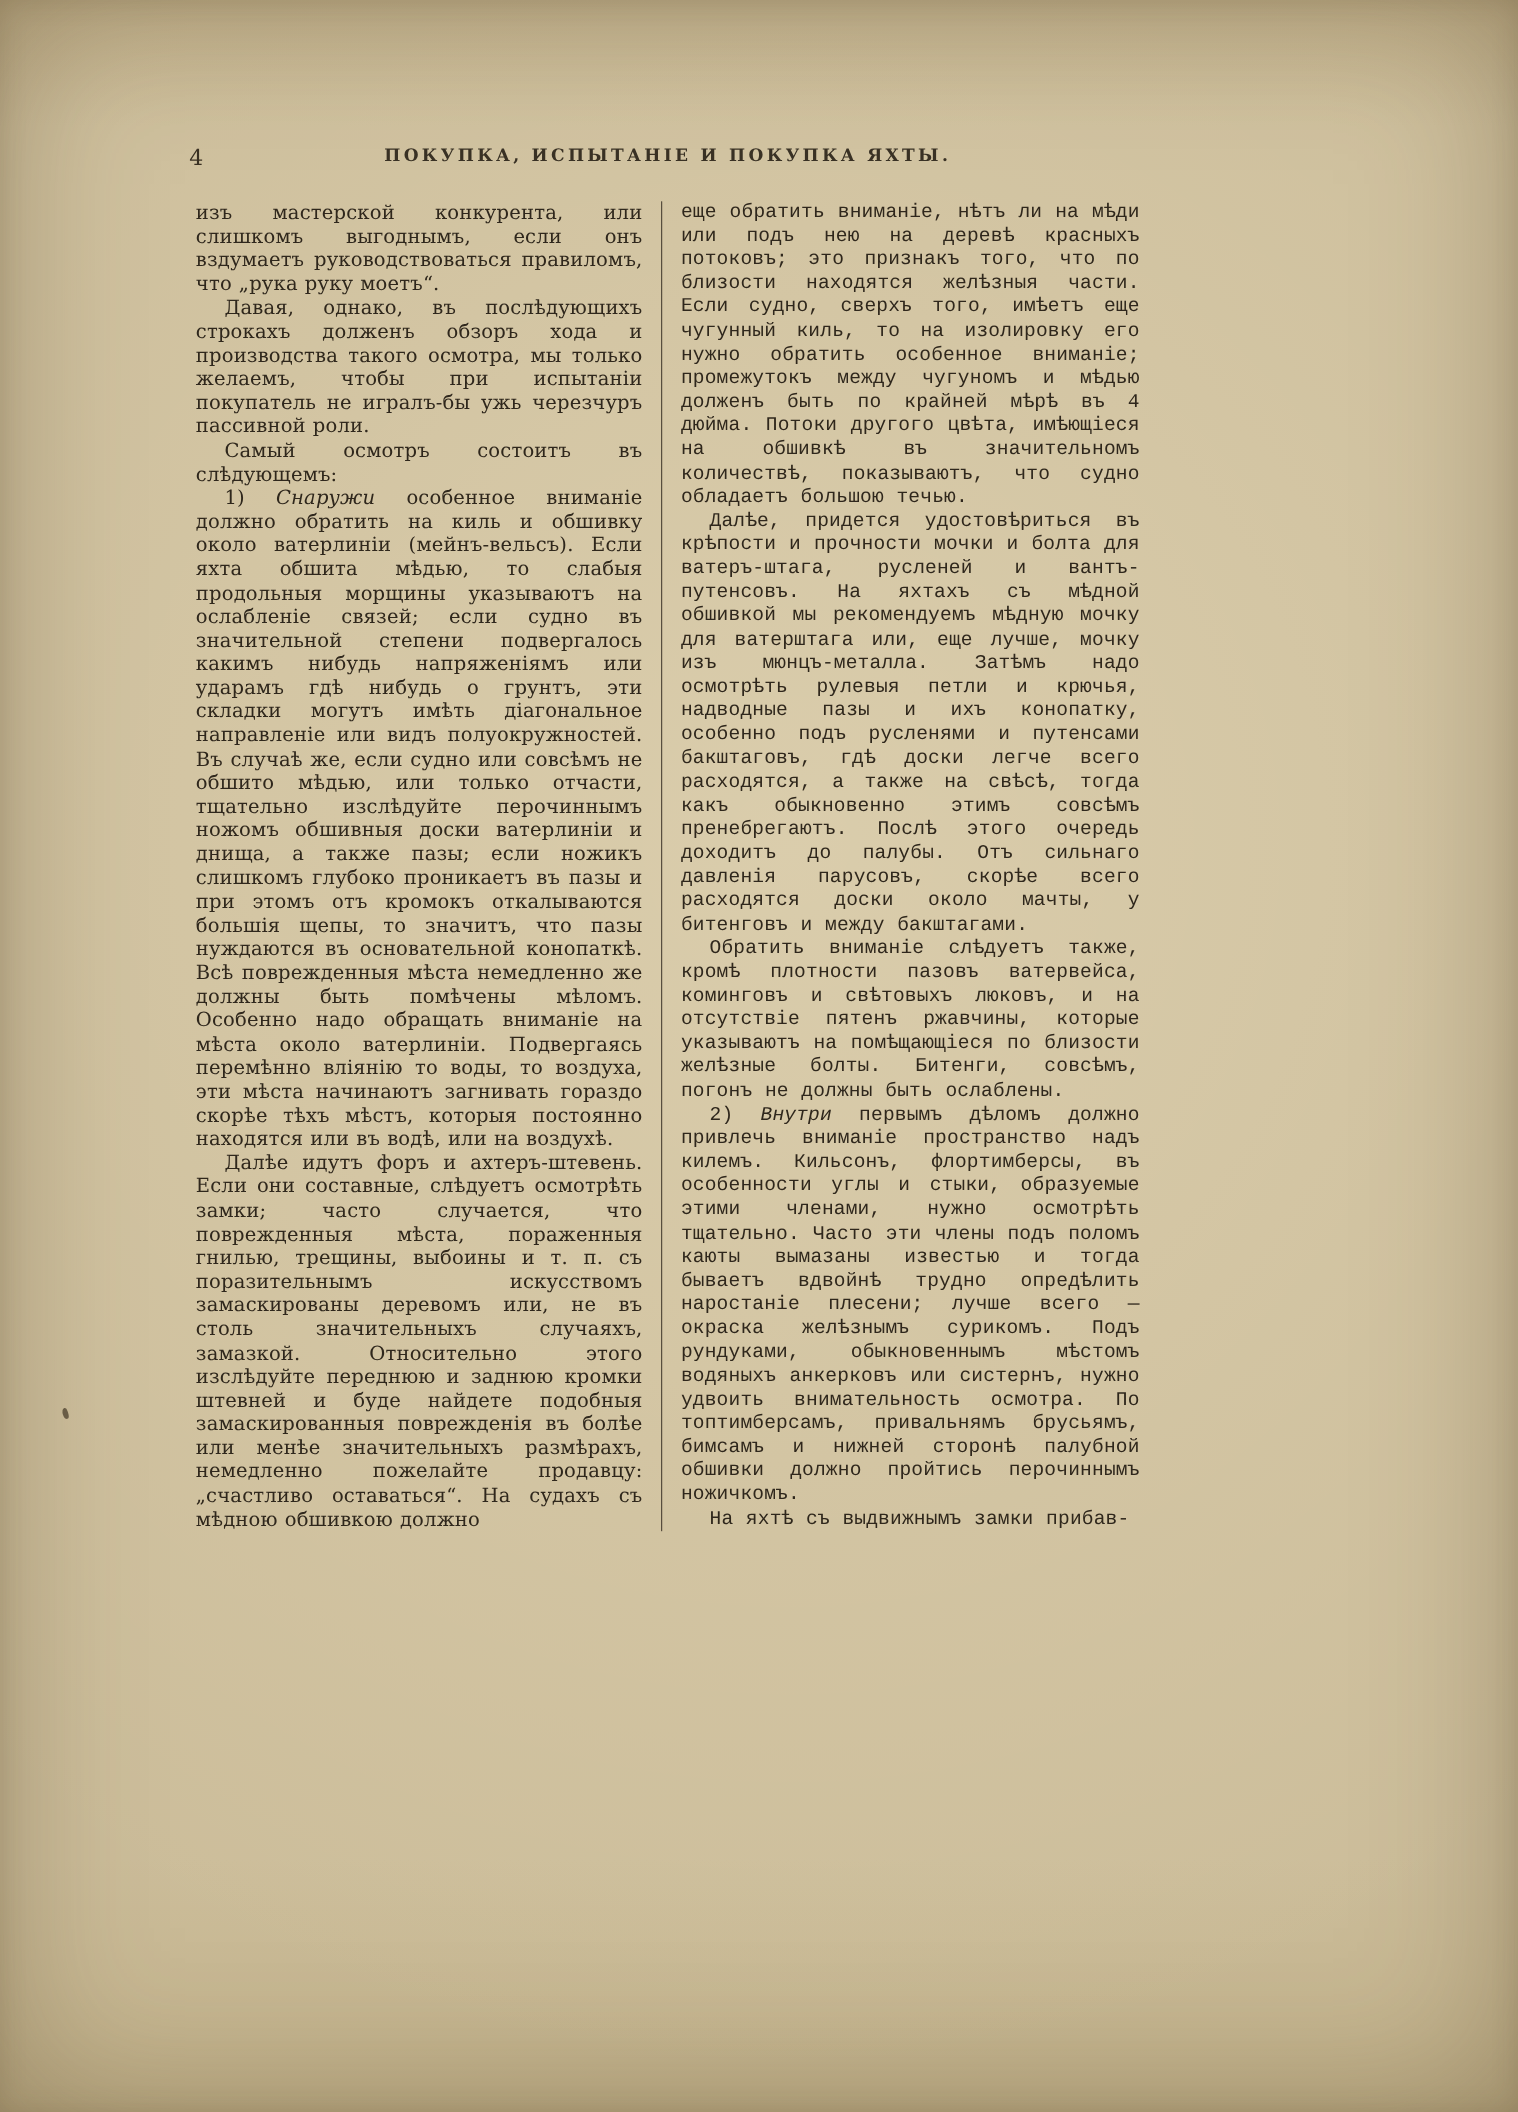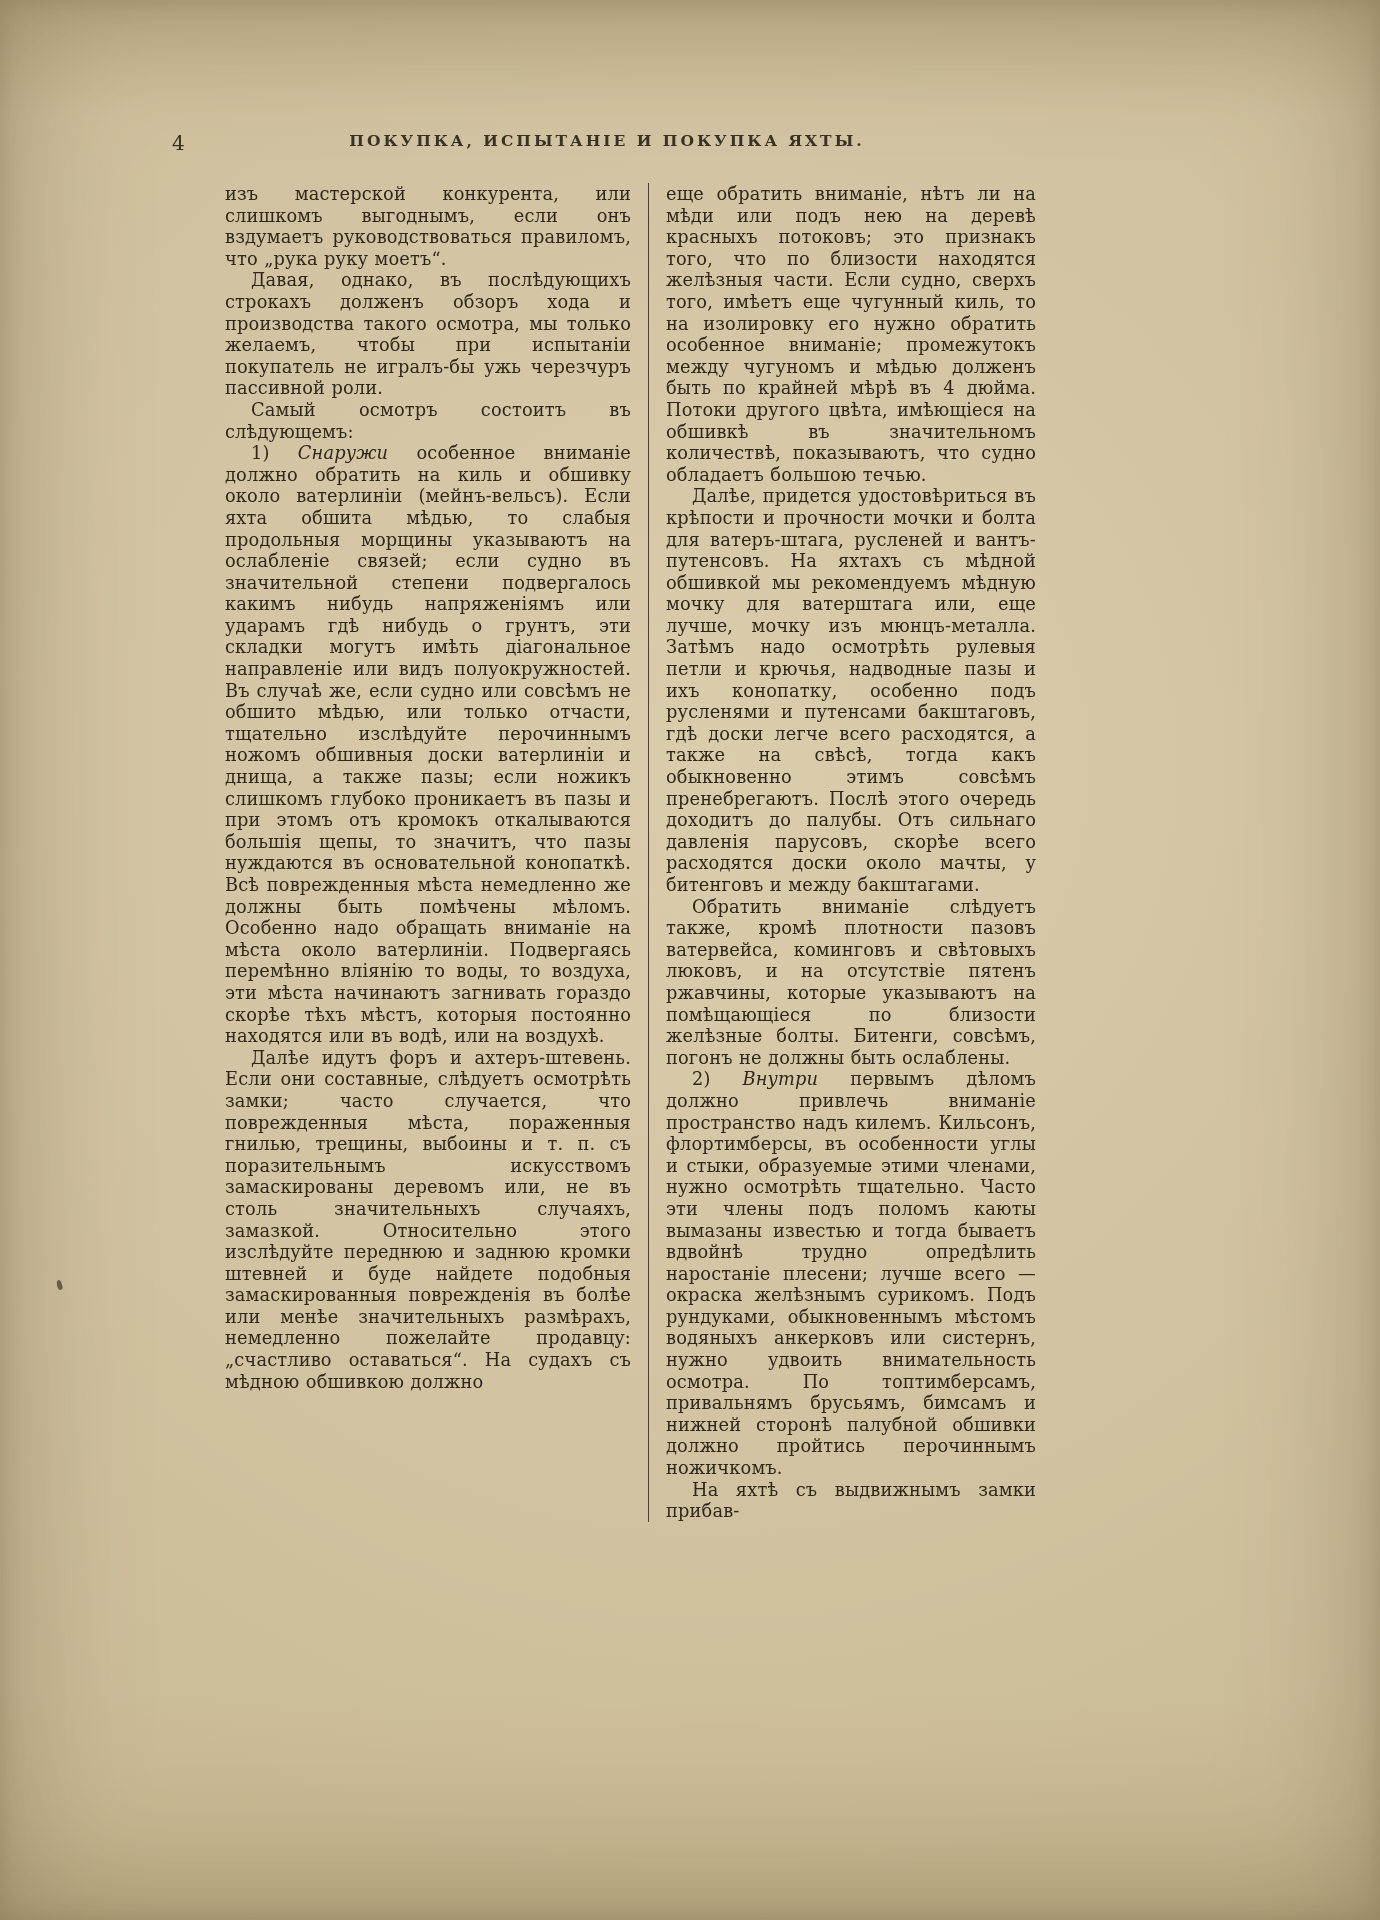--- a/index.html
+++ b/index.html
@@ -59,22 +59,22 @@
     display: flex;
     align-items: stretch;
   }
   .col {
     font-size: 17.8px;
     line-height: 21.6px;
     text-align: justify;
     letter-spacing: 0.15px;
     word-spacing: 0.6px;
   }
-  .col-left  { width: 406px; margin-left: 47px; }
-  .col-right { flex: 1; }
+  .col-left  { width: 406px; }
+  .col-right { flex: 1; font-family: Liberation Mono, monospace; }
   .col-rule {
     width: 1px;
     background: #4a4133;
     margin: 0 17px;
   }
   p { margin: 0; }
   p.indent   { text-indent: 26px; }
   p.noindent { text-indent: 0; }
   i.lead { font-style: italic; }
   .scan-speck {

